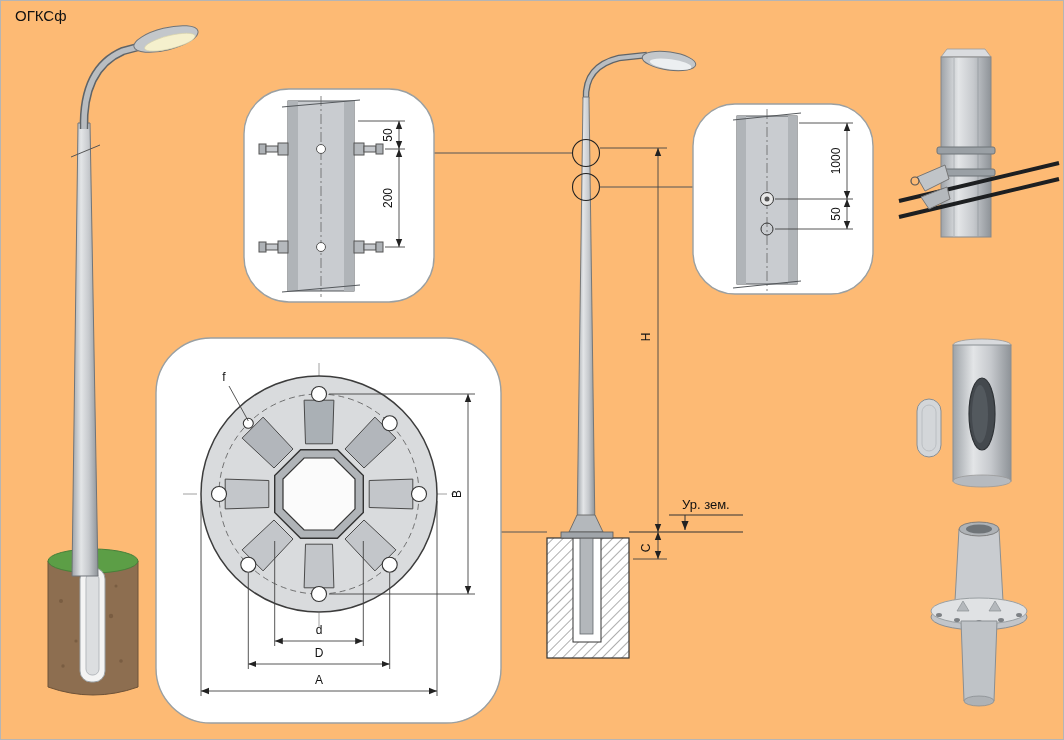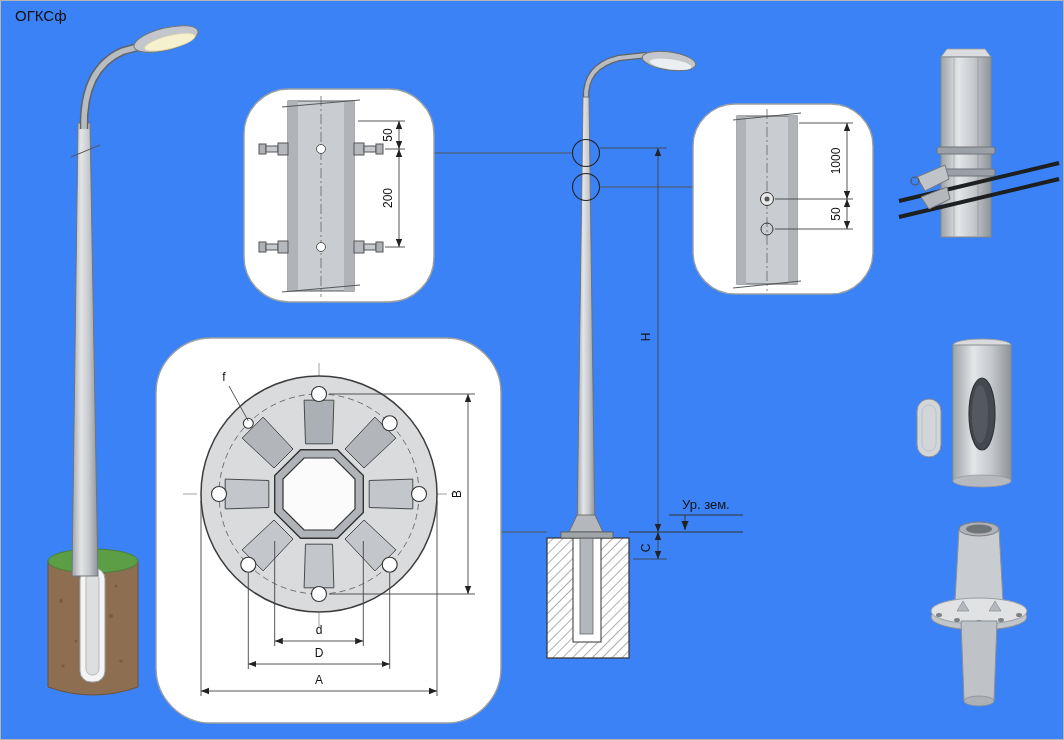--- a/index.html
+++ b/index.html
@@ -1,17 +1,17 @@
 <!DOCTYPE html>
 <html><head>
 <meta charset="utf-8">
 <style>
   html,body{margin:0;padding:0;background:#e8e8e8;}
   .frame{
-    width:1064px;height:740px;background:#3b82f6;
+    width:1064px;height:740px;background:#fdba74;
     border:1px solid #b5b5b5;box-sizing:border-box;
     position:relative;overflow:hidden;
     font-family:"Liberation Sans", sans-serif;
   }
   svg text{
     font-family:"Liberation Sans", sans-serif;
     fill:#111;
   }
   .dim{font-size:12px;}
   .title-txt{font-size:15px;}

